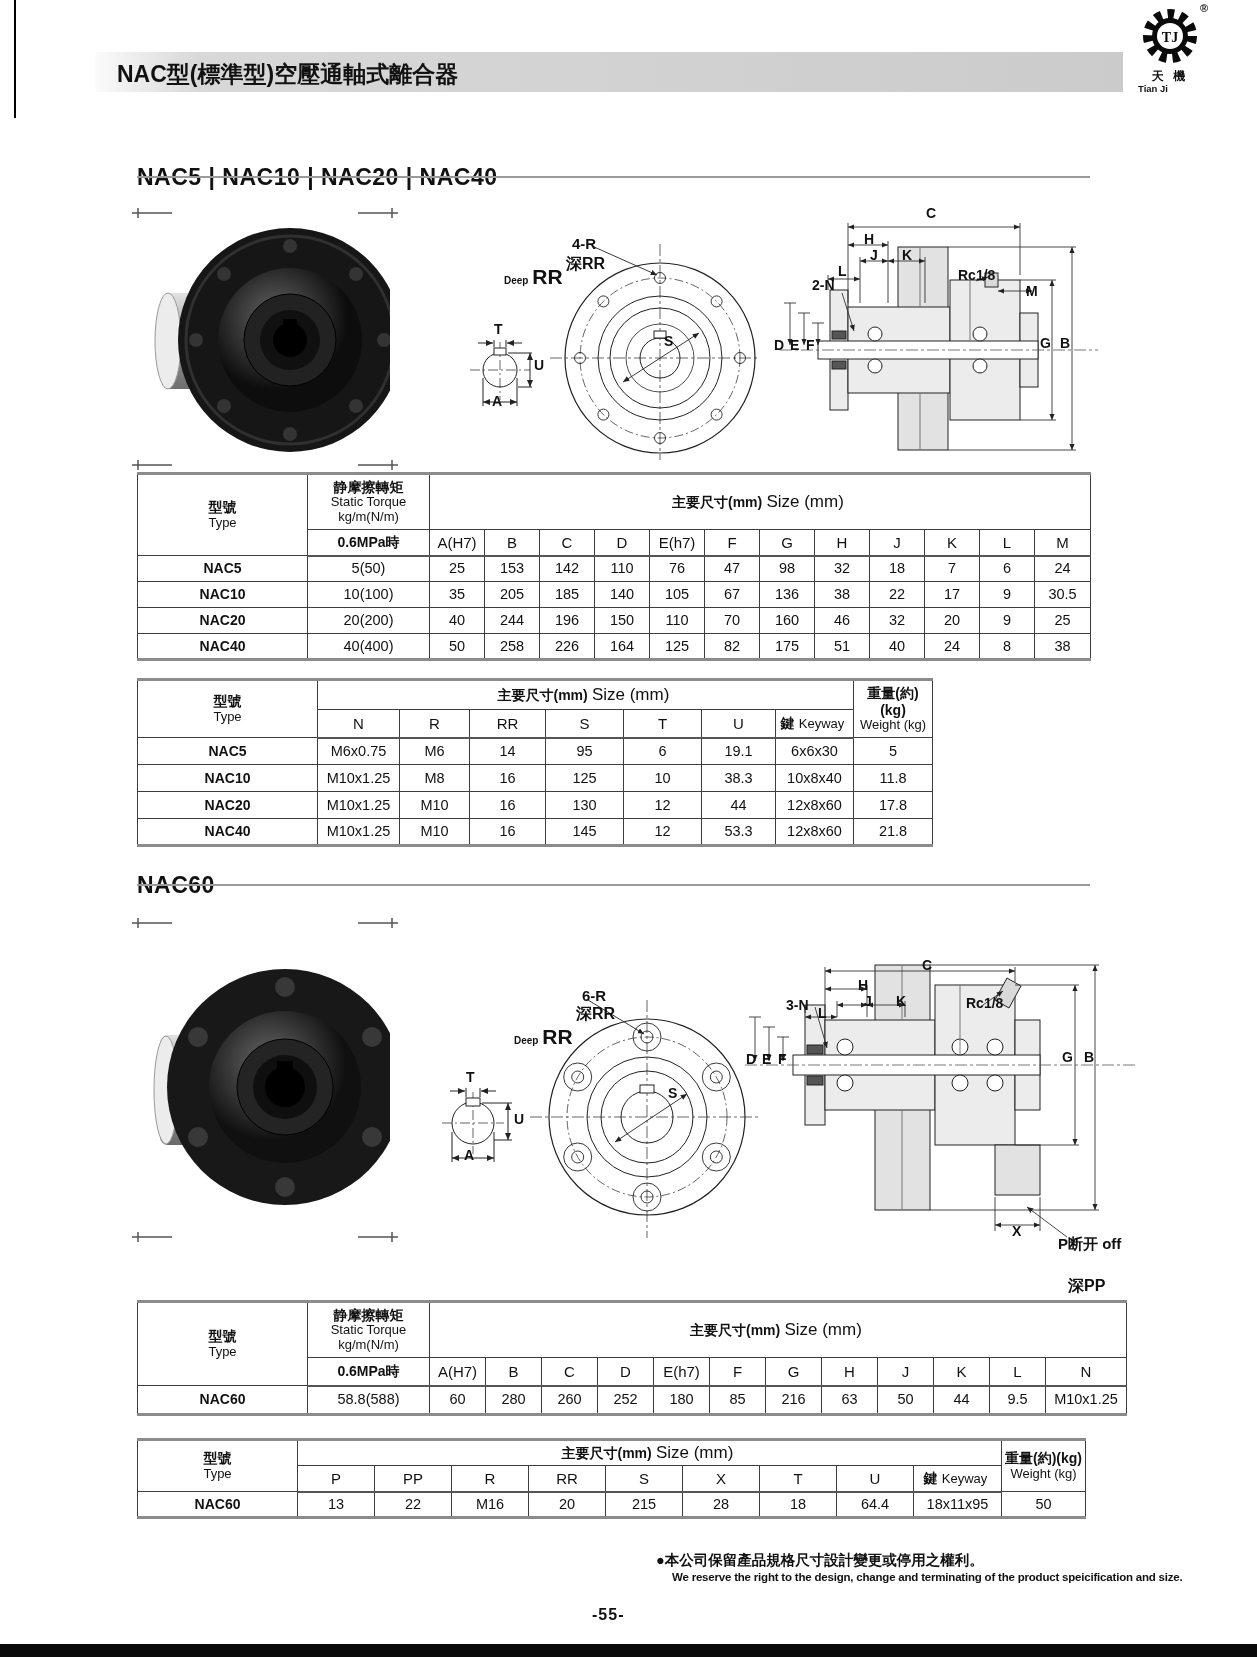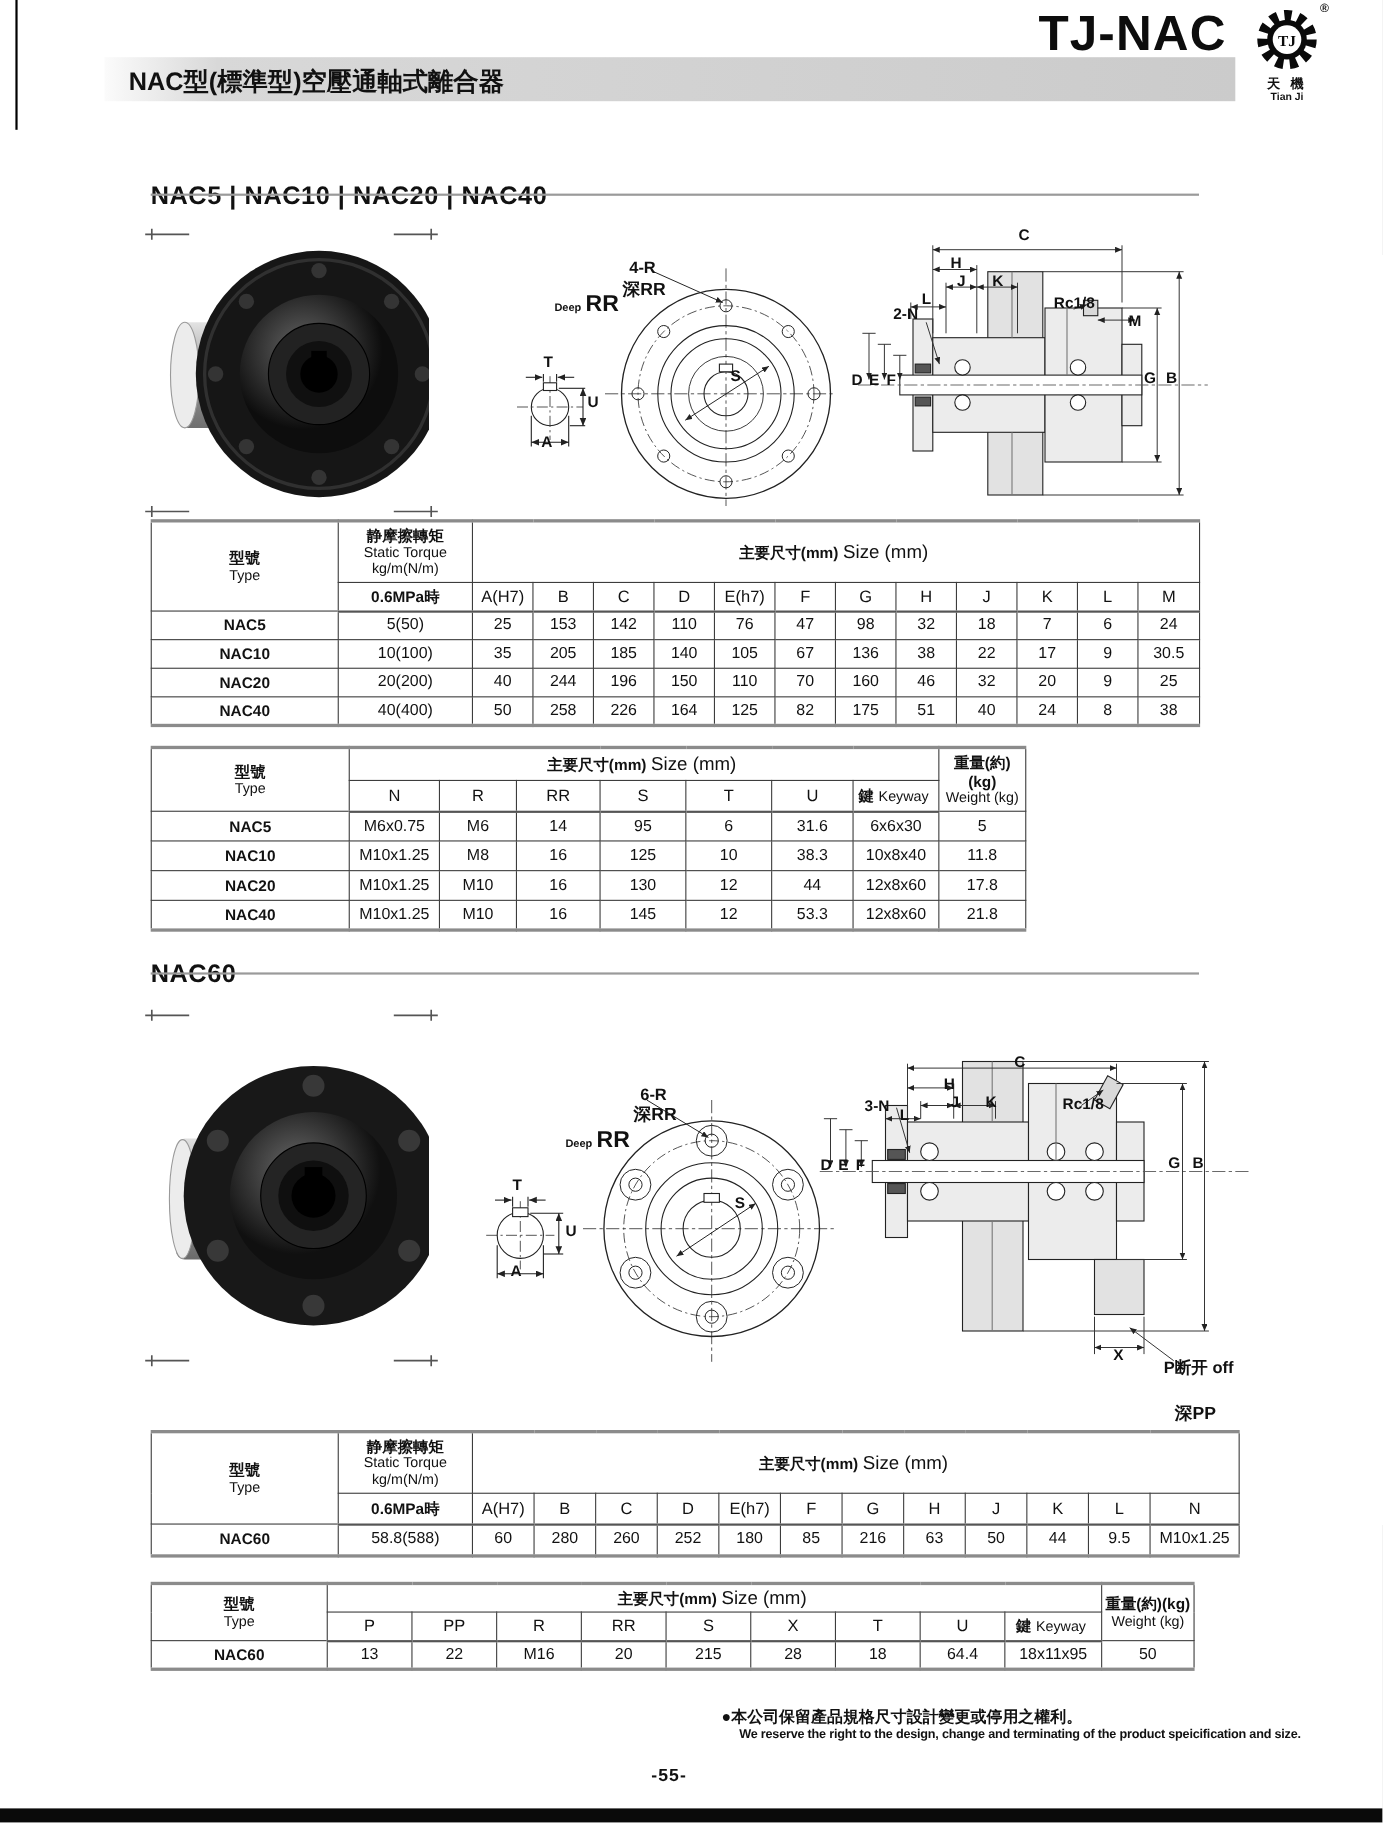--- a/index.html
+++ b/index.html
@@ -5,21 +5,21 @@
   html,body{margin:0;padding:0;background:#e9e9e9;}
   .page{position:relative;width:1257px;height:1657px;background:#ffffff;overflow:hidden;
         font-family:"Liberation Sans",sans-serif;color:#111;}
   .abs{position:absolute;}
   
   .brand{position:absolute;left:905px;top:4px;width:210px;text-align:right;
          font-size:45px;font-weight:bold;letter-spacing:1px;color:#0d0d0d;}
   .regmark{position:absolute;left:1200px;top:2px;font-size:11px;font-weight:bold;}
   .logo-cn{position:absolute;left:1138px;top:68px;width:64px;text-align:center;
            font-size:12px;font-weight:bold;letter-spacing:3px;}
-  .logo-en{position:absolute;left:1138px;top:83px;width:64px;text-align:center;
+  .logo-en{position:absolute;left:1138px;top:83px;width:64px;
            font-size:9.5px;font-weight:bold;}
   .titlebar{position:absolute;left:95px;top:52px;width:1028px;height:40px;
             background:linear-gradient(90deg,#fbfbfb 0%,#d8d8d8 10%,#cbcbcb 100%);}
   .titlebar .cn{position:absolute;left:22px;top:7px;font-size:23px;font-weight:bold;}
   .titlebar .en{position:absolute;left:438px;top:8px;font-size:23px;font-weight:bold;}
   .topline{position:absolute;left:14px;top:0;width:2px;height:118px;background:#000;}
   
   .sechead{position:absolute;font-size:23px;font-weight:bold;letter-spacing:0.5px;margin-top:24px;}
   .secrule{position:absolute;height:2px;background:#9a9a9a;}
   
@@ -45,21 +45,20 @@
   .pageno{position:absolute;left:592px;top:1606px;font-size:16px;font-weight:bold;letter-spacing:1px;}
   .botbar{position:absolute;left:0;top:1644px;width:1257px;height:13px;background:#0a0a0a;}
   svg{display:block;}
 </style>
 </head>
 <body>
 
 <div class="page">
 
   <div class="topline"></div>
-  <div class="brand">TJ-NAC</div>
   <div class="regmark">®</div>
   <svg class="abs" style="left:1140px;top:6px" width="60" height="60" viewBox="0 0 60 60">
     <circle cx="30" cy="30" r="21" fill="none" stroke="#0a0a0a" stroke-width="12" stroke-dasharray="6.3 5.7"></circle>
     <circle cx="30" cy="30" r="18" fill="#0a0a0a"></circle>
     <circle cx="30" cy="30" r="13" fill="#ffffff"></circle>
     <text x="30" y="35.5" text-anchor="middle" font-family="Liberation Serif,serif" font-size="14" font-weight="bold" fill="#0a0a0a">TJ</text>
   </svg>
   <div class="logo-cn">天 機</div>
   <div class="logo-en">Tian Ji</div>
   <div class="titlebar">
@@ -435,21 +434,21 @@
         </tr>
       </thead>
       <tbody>
         <tr style="height: 27px;">
           <td>NAC5</td>
           <td>M6x0.75</td>
           <td>M6</td>
           <td>14</td>
           <td>95</td>
           <td>6</td>
-          <td>31.6</td>
+          <td>19.1</td>
           <td>6x6x30</td>
           <td>5</td>
         </tr>
         <tr style="height: 27px;">
           <td>NAC10</td>
           <td>M10x1.25</td>
           <td>M8</td>
           <td>16</td>
           <td>125</td>
           <td>10</td>

